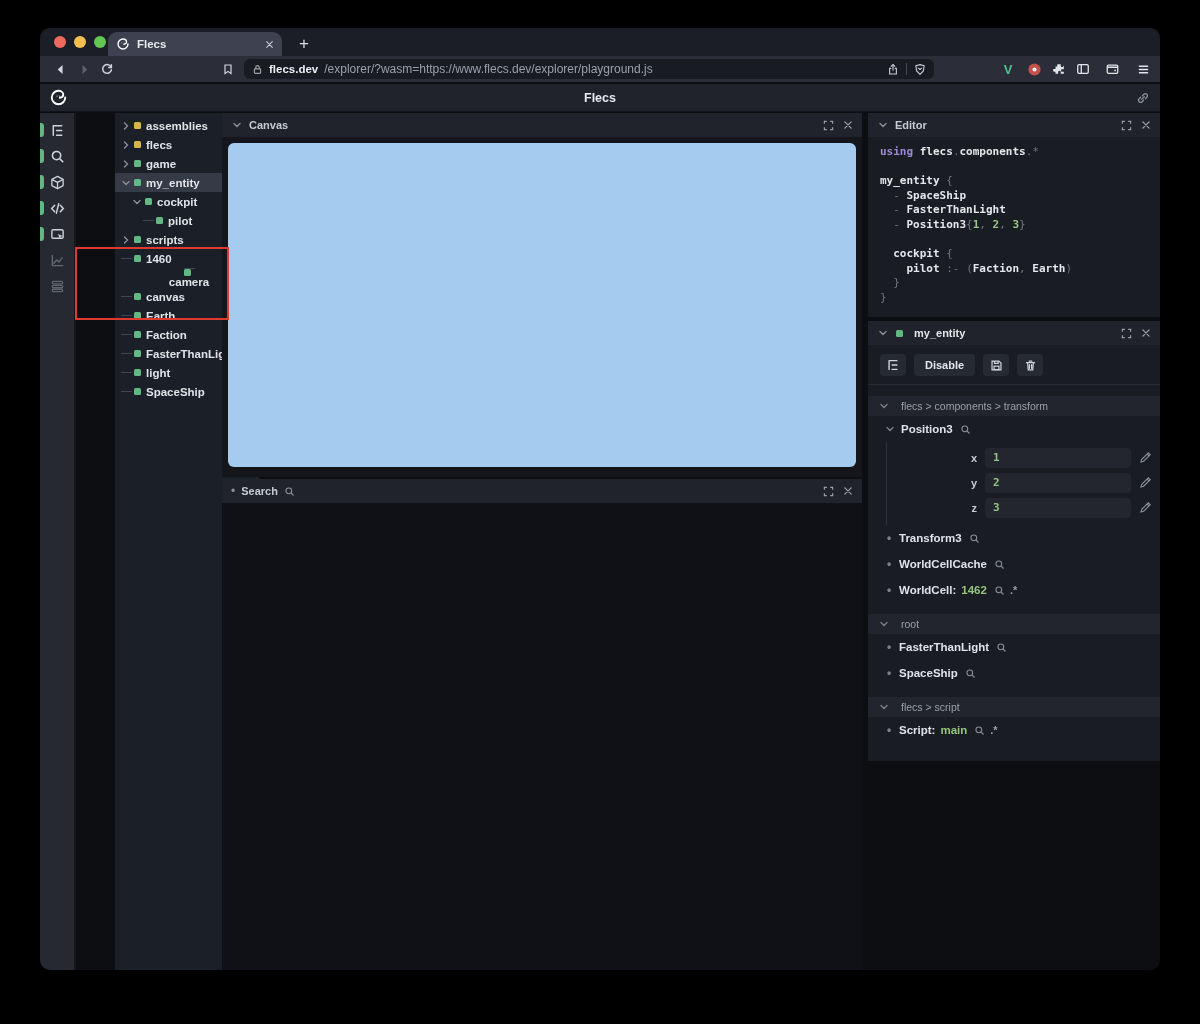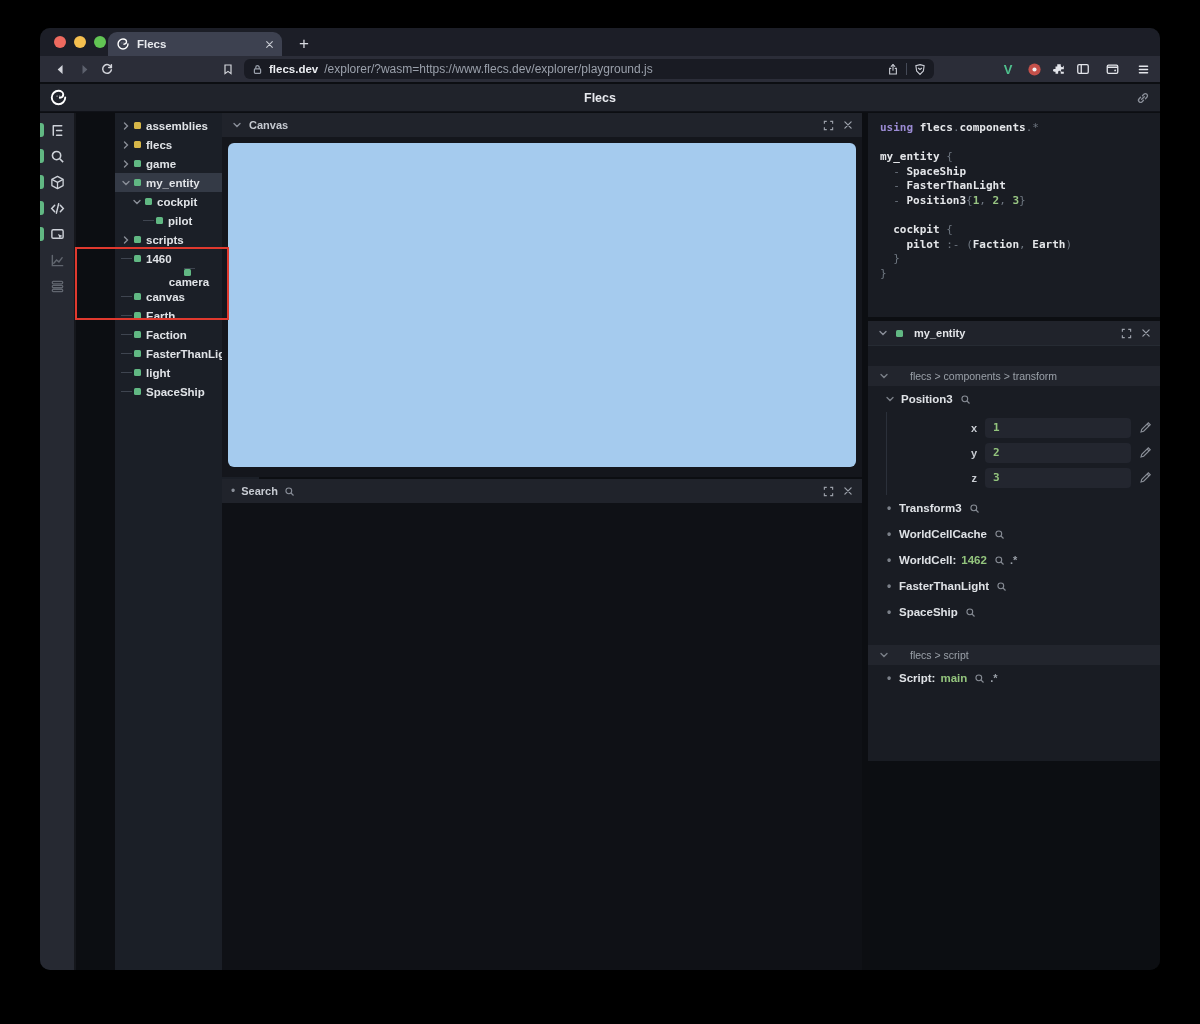--- a/index.html
+++ b/index.html
@@ -67,21 +67,21 @@
   .tk-kw { color:#9b8bd4; font-weight:700; }
   .tk-id { color:#e4e6e9; font-weight:700; }
   .tk-pn { color:#6e7680; }
   .tk-nm { color:#98c583; font-weight:700; }
 
   
   .itoolbar { display:flex; gap:8px; padding:9px 12px 8px; }
   .ibtn { height:22px; background:#262a33; border-radius:4px; color:#e2e4e9; font-size:11px; font-weight:700; display:flex; align-items:center; justify-content:center; padding:0 11px; }
   .ibtn.ico { width:26px; padding:0; color:#cfd3da; }
   .ihr { border-top:1px solid #262b33; }
-  .isec-head { height:20px; background:#22252d; display:flex; align-items:center; gap:20px; padding:0 10px; color:#9aa0a8; font-size:10.5px; margin-top:20px; }
+  .isec-head { height:20px; background:#22252d; display:flex; align-items:center; gap:11px; padding:0 10px; color:#9aa0a8; font-size:10.5px; margin-top:11px; }
   .isec-head .chev { color:#7b8089; display:flex; }
   .icomp { min-height:26px; display:flex; align-items:center; gap:5px; padding-left:16px; color:#dfe2e6; font-size:11.5px; font-weight:700; }
   .icomp .chev, .icomp .ib { color:#7b8089; display:flex; }
   .icomp .ib { font-size:12px; width:10px; justify-content:center; }
   .icomp .mag { color:#878c95; display:flex; margin-left:2px; }
   .cval { color:#93c47d; }
   .ipair { color:#9aa0a8; font-size:11px; font-weight:700; }
   .ifields { margin-left:18px; border-left:1px solid #2b303a; padding:3px 0 5px; }
   .ifield { height:25px; display:flex; align-items:center; justify-content:flex-end; gap:8px; padding-right:8px; }
   .ifield .flab { color:#c9cdd3; font-size:11px; font-weight:600; }
@@ -447,20 +447,40 @@
                   <path d="M3 3l10 10M13 3L3 13"></path>
                 </svg>
               </span>
           </span>
         </div>
       </section>
     </div>
 
     <div class="rcol">
       <section class="panel editorp">
+        <div class="phead">
+          <span class="chev">
+              <svg width="12" height="12" viewBox="0 0 16 16" fill="none" stroke="currentColor" stroke-width="1.8" stroke-linecap="round">
+                <path d="M4 6l4 4 4-4"></path>
+              </svg>
+            </span>
+          <span class="ptitle">Editor</span>
+          <span class="pright">
+            <span>
+                <svg width="11" height="11" viewBox="0 0 16 16" fill="none" stroke="currentColor" stroke-width="1.7">
+                  <path d="M2 5.5V2h3.5M10.5 2H14v3.5M14 10.5V14h-3.5M5.5 14H2v-3.5"></path>
+                </svg>
+              </span>
+            <span>
+                <svg width="10" height="10" viewBox="0 0 16 16" stroke="currentColor" stroke-width="2" stroke-linecap="round">
+                  <path d="M3 3l10 10M13 3L3 13"></path>
+                </svg>
+              </span>
+          </span>
+        </div>
         <div class="code" id="code">
             <div class="cl"><span class="tk-kw">using </span><span class="tk-id">flecs</span><span class="tk-pn">.</span><span class="tk-id">components</span><span class="tk-pn">.</span><span class="tk-pn">*</span></div>
             <div class="cl">&nbsp;</div>
             <div class="cl"><span class="tk-id">my_entity </span><span class="tk-pn">{</span></div>
             <div class="cl"><span class="tk-pn">  - </span><span class="tk-id">SpaceShip</span></div>
             <div class="cl"><span class="tk-pn">  - </span><span class="tk-id">FasterThanLight</span></div>
             <div class="cl"><span class="tk-pn">  - </span><span class="tk-id">Position3</span><span class="tk-pn">{</span><span class="tk-nm">1</span><span class="tk-pn">, </span><span class="tk-nm">2</span><span class="tk-pn">, </span><span class="tk-nm">3</span><span class="tk-pn">}</span></div>
             <div class="cl">&nbsp;</div>
             <div class="cl"><span class="tk-pn">  </span><span class="tk-id">cockpit </span><span class="tk-pn">{</span></div>
             <div class="cl"><span class="tk-pn">    </span><span class="tk-id">pilot </span><span class="tk-pn">:- </span><span class="tk-pn">(</span><span class="tk-id">Faction</span><span class="tk-pn">, </span><span class="tk-id">Earth</span><span class="tk-pn">)</span></div>
@@ -483,20 +503,40 @@
                 <svg width="11" height="11" viewBox="0 0 16 16" fill="none" stroke="currentColor" stroke-width="1.7">
                   <path d="M2 5.5V2h3.5M10.5 2H14v3.5M14 10.5V14h-3.5M5.5 14H2v-3.5"></path>
                 </svg>
               </span>
             <span>
                 <svg width="10" height="10" viewBox="0 0 16 16" stroke="currentColor" stroke-width="2" stroke-linecap="round">
                   <path d="M3 3l10 10M13 3L3 13"></path>
                 </svg>
               </span>
           </span>
+        </div>
+        <div class="itoolbar">
+          <span class="ibtn ico">
+              <svg width="14" height="14" viewBox="0 0 16 16" fill="none" stroke="currentColor" stroke-width="1.6" stroke-linecap="round">
+                <path d="M3.5 3h9M3.5 3v10M7 8h5.5M7 13h5.5"></path>
+              </svg>
+            </span>
+          <span class="ibtn">Disable</span>
+          <span class="ibtn ico">
+              <svg width="13" height="13" viewBox="0 0 16 16" fill="none" stroke="currentColor" stroke-width="1.5">
+                <path d="M2.5 2.5h8.5l2.5 2.5v8.5h-11z"></path>
+                <rect x="5" y="8.8" width="6" height="4.2"></rect>
+                <path d="M5.5 2.5v3h4.5v-3"></path>
+              </svg>
+            </span>
+          <span class="ibtn ico">
+              <svg width="13" height="13" viewBox="0 0 16 16" fill="none" stroke="currentColor" stroke-width="1.5" stroke-linecap="round">
+                <path d="M3 4.5h10M6.3 2.5h3.4M4.5 4.5l.7 9h5.6l.7-9M6.7 7v4.5M9.3 7v4.5"></path>
+              </svg>
+            </span>
         </div>
         <div class="ihr"></div>
         <div id="isections">
             <div class="isec-head">
               <span class="chev">
                 <svg width="12" height="12" viewBox="0 0 16 16" fill="none" stroke="currentColor" stroke-width="1.8" stroke-linecap="round">
                   <path d="M4 6l4 4 4-4"></path>
                 </svg>
               </span>
               <span>flecs &gt; components &gt; transform</span>
@@ -572,20 +612,28 @@
               <span>WorldCell:</span>
               <span class="cval">1462</span>
               <span class="mag">
                 <svg width="11" height="11" viewBox="0 0 16 16" fill="none" stroke="currentColor" stroke-width="1.6">
                   <circle cx="7" cy="7" r="4.2"></circle>
                   <path d="M10.2 10.2L13.8 13.8"></path>
                 </svg>
               </span>
               <span class="ipair">.*</span>
             </div>
+            <div class="isec-head">
+              <span class="chev">
+                <svg width="12" height="12" viewBox="0 0 16 16" fill="none" stroke="currentColor" stroke-width="1.8" stroke-linecap="round">
+                  <path d="M4 6l4 4 4-4"></path>
+                </svg>
+              </span>
+              <span>root</span>
+            </div>
             <div class="icomp">
               <span class="ib">•</span>
               <span>FasterThanLight</span>
               <span class="mag">
                 <svg width="11" height="11" viewBox="0 0 16 16" fill="none" stroke="currentColor" stroke-width="1.6">
                   <circle cx="7" cy="7" r="4.2"></circle>
                   <path d="M10.2 10.2L13.8 13.8"></path>
                 </svg>
               </span>
             </div>

